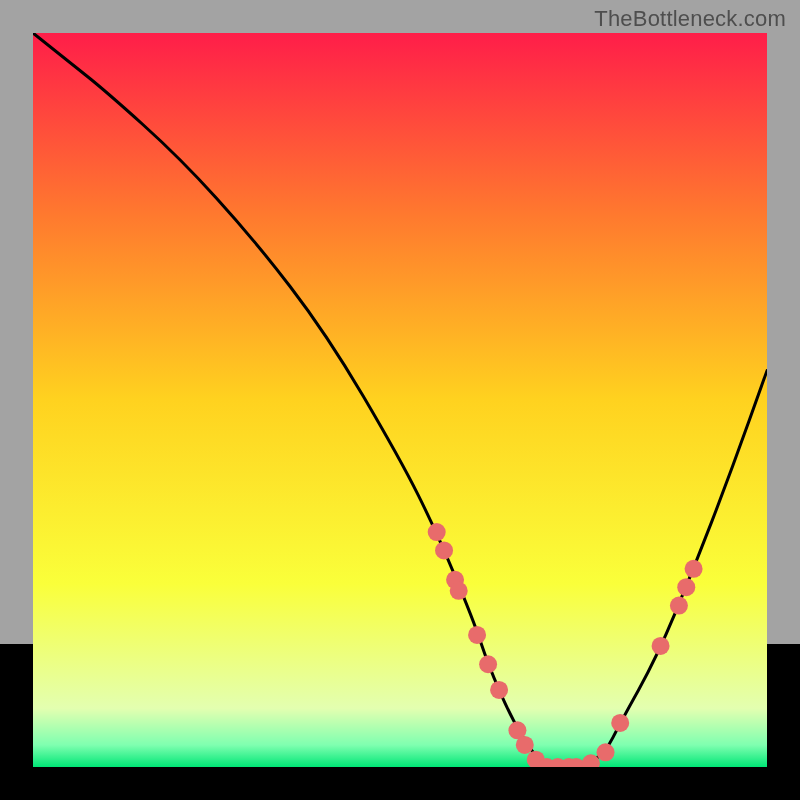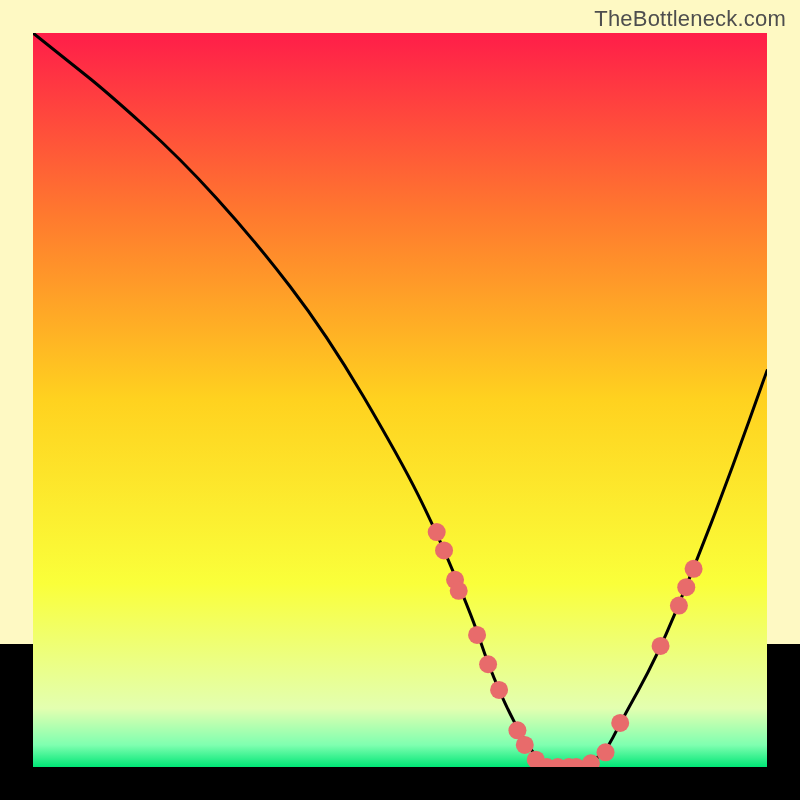--- a/index.html
+++ b/index.html
@@ -1,17 +1,17 @@
 <!DOCTYPE html>
 <html><head>
 <meta charset="utf-8">
 <style>
   * { margin: 0; padding: 0; box-sizing: border-box; }
   html, body { width: 800px; height: 800px; background: #000; overflow: hidden; }
-  .container { position: relative; width: 800px; height: 644px; background: #fef9c3; }
+  .container { position: relative; width: 800px; height: 644px; background: #a3a3a3; }
   .watermark {
     position: absolute;
     top: 6px;
     right: 14px;
     font-family: Arial, Helvetica, sans-serif;
     font-size: 22px;
     font-weight: 500;
     color: #4e4e4e;
     letter-spacing: 0.2px;
     z-index: 10;

